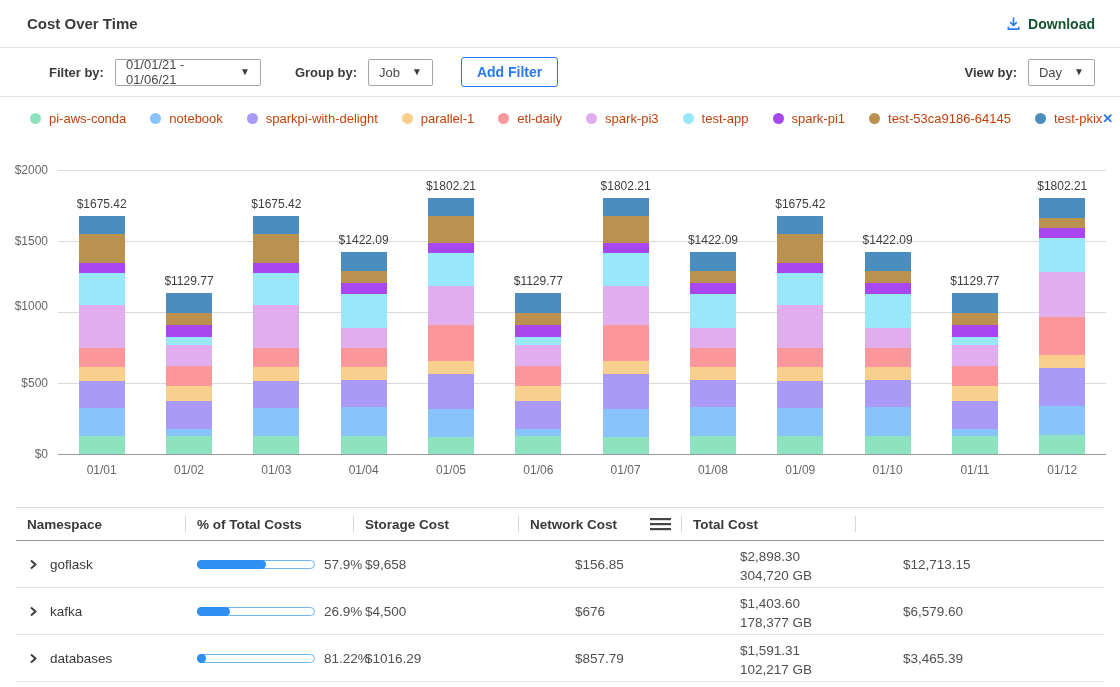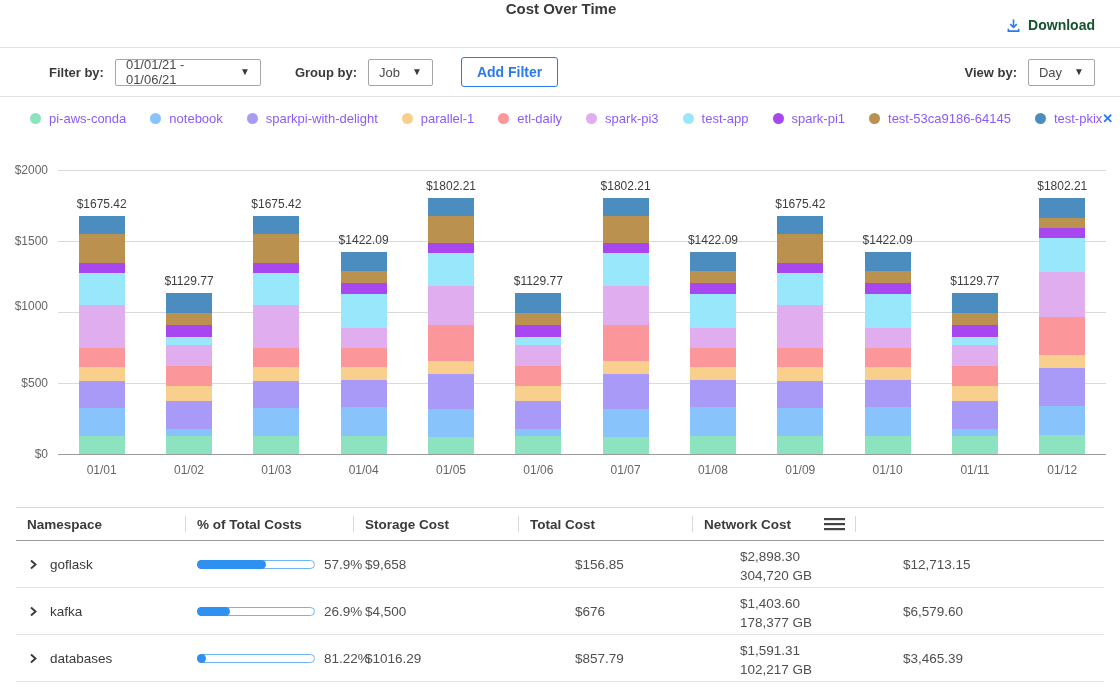--- a/index.html
+++ b/index.html
@@ -3,34 +3,34 @@
 <meta charset="utf-8">
 <style>
   * { box-sizing: border-box; }
   html,body { margin:0; padding:0; }
   body {
     width:1120px; height:687px; overflow:hidden;
     background:#ffffff; color:#3a3a3a;
     font-family:"Liberation Sans", sans-serif;
   }
   
-  .topbar { height:48px; border-bottom:1px solid #e2e2e2; display:flex; align-items:center; padding:0 25px 0 27px;flex-direction:column; }
+  .topbar { height:48px; border-bottom:1px solid #e2e2e2; display:flex; align-items:center; padding:0 25px 0 27px; }
   .page-title { font-size:15px; font-weight:bold; margin:0; }
   .download { margin-left:auto; display:flex; align-items:center; gap:7px; color:#14532d; font-weight:bold; font-size:14px; cursor:pointer; text-decoration:none; }
   
   .filterbar { height:49px; border-bottom:1px solid #e2e2e2; display:flex; align-items:center; padding:0 25px 0 36px; gap:11px; font-size:13px; }
   .flabel { font-weight:bold; white-space:nowrap;padding-left:13px; }
   .select { border:1px solid #a6a6a6; border-radius:2px; height:27px; display:flex; align-items:center; padding:0 10px; color:#4a4a4a; cursor:pointer; gap:12px; background:#fff;justify-content:center; }
   .select .caret { font-size:10px; color:#3a3a3a; line-height:1; }
   .date-select { width:146px; justify-content:space-between; }
   .add-filter { margin-left:17px; height:30px; padding:0 15px; background:#fff; border:1px solid #2979f0; border-radius:3px; color:#2979f0; font-weight:bold; font-size:14px; cursor:pointer; font-family:inherit; }
   .viewby-group { margin-left:auto; display:flex; align-items:center; gap:11px; }
   
   .legendbar { height:43px; display:flex; align-items:center; padding:0 28px 0 30px; }
-  .legend-items { display:flex; align-items:center; gap:24px; font-size:13px; color:#8b5cf6; }
+  .legend-items { display:flex; align-items:center; gap:24px; font-size:13px; color:#c2410c; }
   .legend-item { display:flex; align-items:center; gap:8px; cursor:pointer; white-space:nowrap; }
   .dot { width:11px; height:11px; border-radius:50%; flex:0 0 auto; }
   .deselect { margin-left:auto; color:#2979f0; font-weight:bold; font-size:13px; display:flex; align-items:center; gap:8px; cursor:pointer; text-decoration:none; }
   .deselect .x { font-size:13px; }
   
   .chart-section { padding:30px 14px 0 58px; }
   .plot { position:relative; height:284px; }
   .gridline { position:absolute; left:0; right:0; height:1px; background:#dadada; }
   .gridline.axis { background:#9b9b9b; }
   .ytick { position:absolute; right:calc(100% + 10px); transform:translateY(-50%); font-size:12px; color:#666; white-space:nowrap; }
@@ -360,33 +360,33 @@
   <div class="thead" id="thead">
       <div class="th c0">
         <span>Namespace</span>
       </div>
       <div class="th c1">
         <span>% of Total Costs</span>
       </div>
       <div class="th c3">
         <span>Storage Cost</span>
       </div>
-      <div class="th c5">
-        <span>Total Cost</span>
-      </div>
       <div class="th c4">
         <span>Network  Cost</span>
         <span class="menu-icon">
           <svg width="21" height="14" viewBox="0 0 21 14" fill="#444">
             <rect x="0" y="1" width="21" height="2.2"></rect>
             <rect x="0" y="6" width="21" height="2.2"></rect>
             <rect x="0" y="11" width="21" height="2.2"></rect>
           </svg>
         </span>
       </div>
+      <div class="th c5">
+        <span>Total Cost</span>
+      </div>
       <div class="th spare"></div>
     </div>
   <div id="tbody">
       <div class="trow">
         <div class="td nscell c0">
           <span class="chev">
             <svg width="12" height="13" viewBox="0 0 12 13" fill="none" stroke="#3a3a3a" stroke-width="1.9">
               <polyline points="4,2.5 8.5,6.5 4,10.5"></polyline>
             </svg>
           </span>

